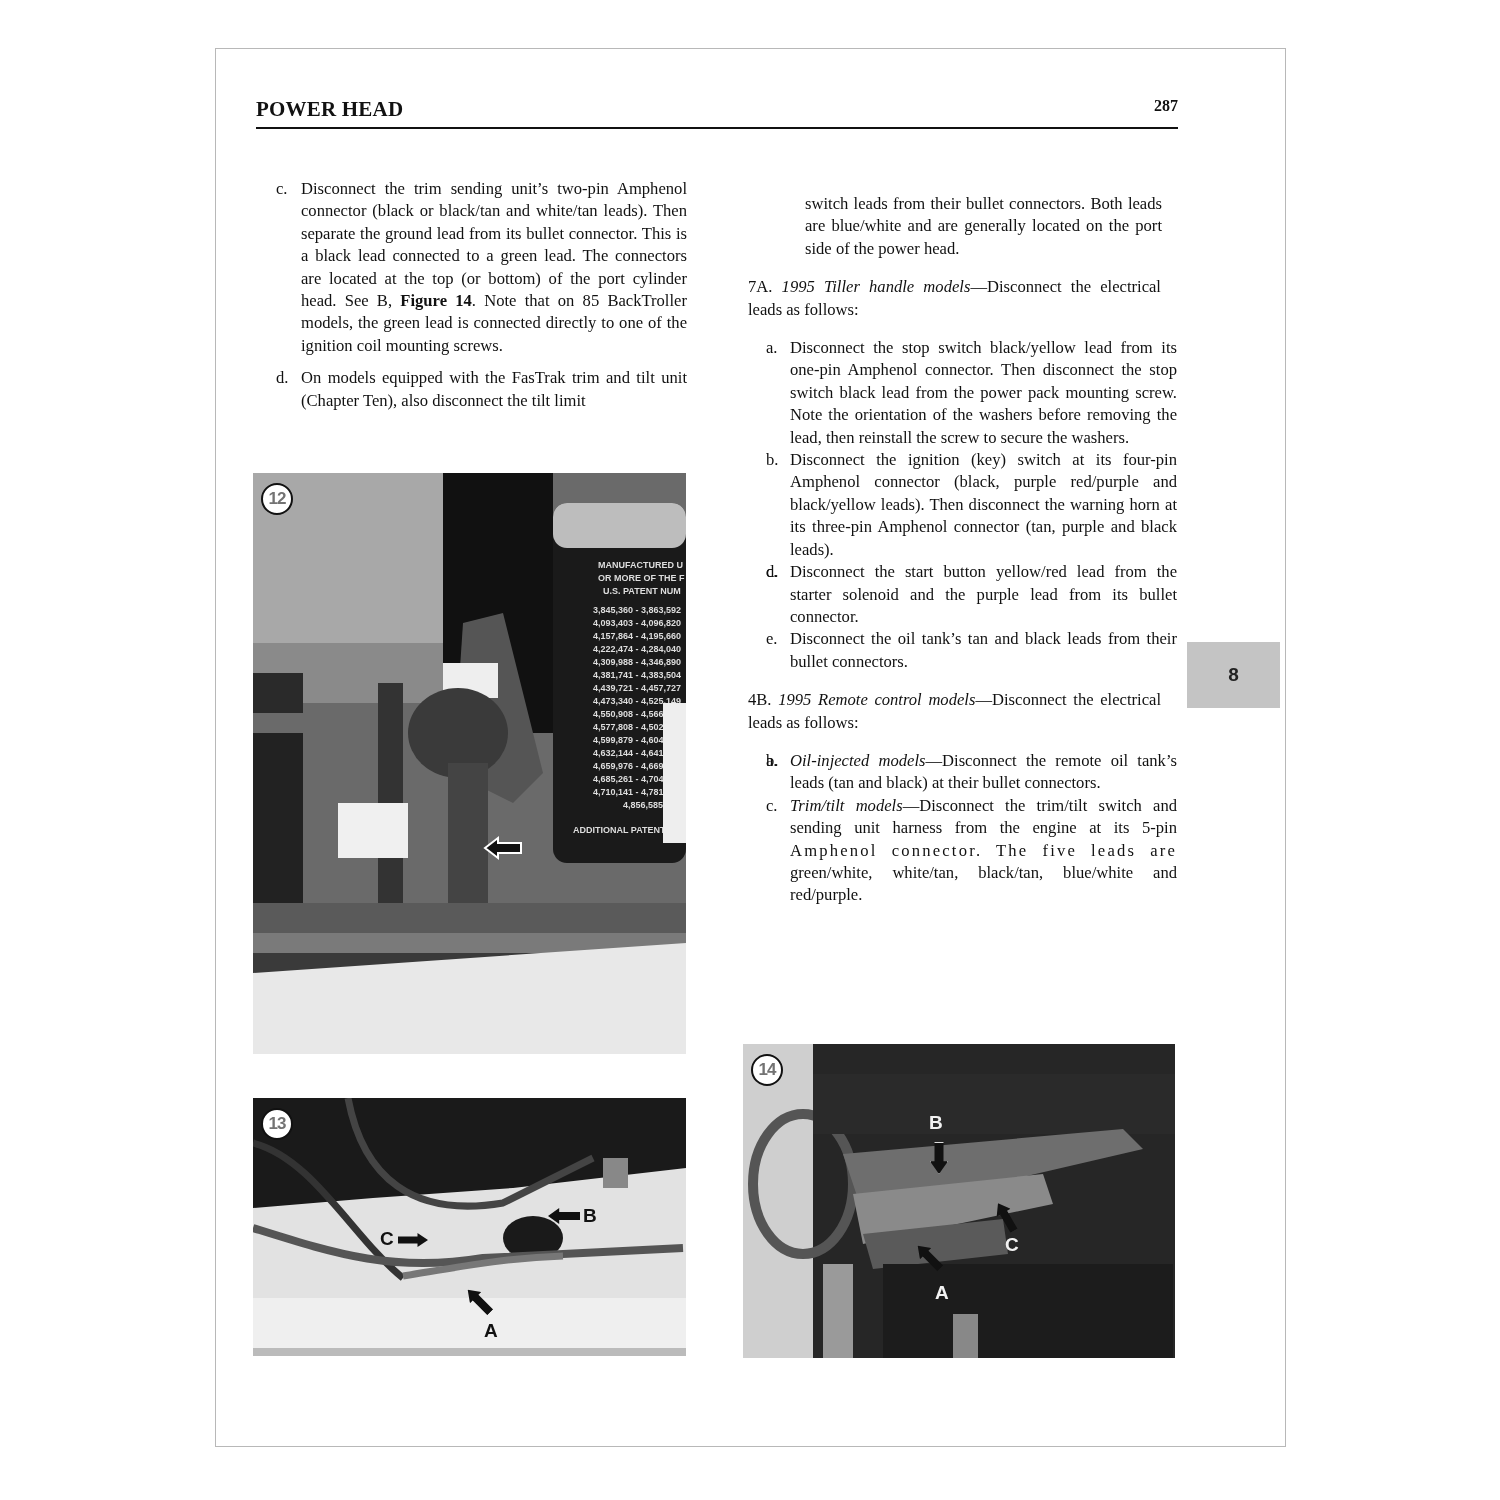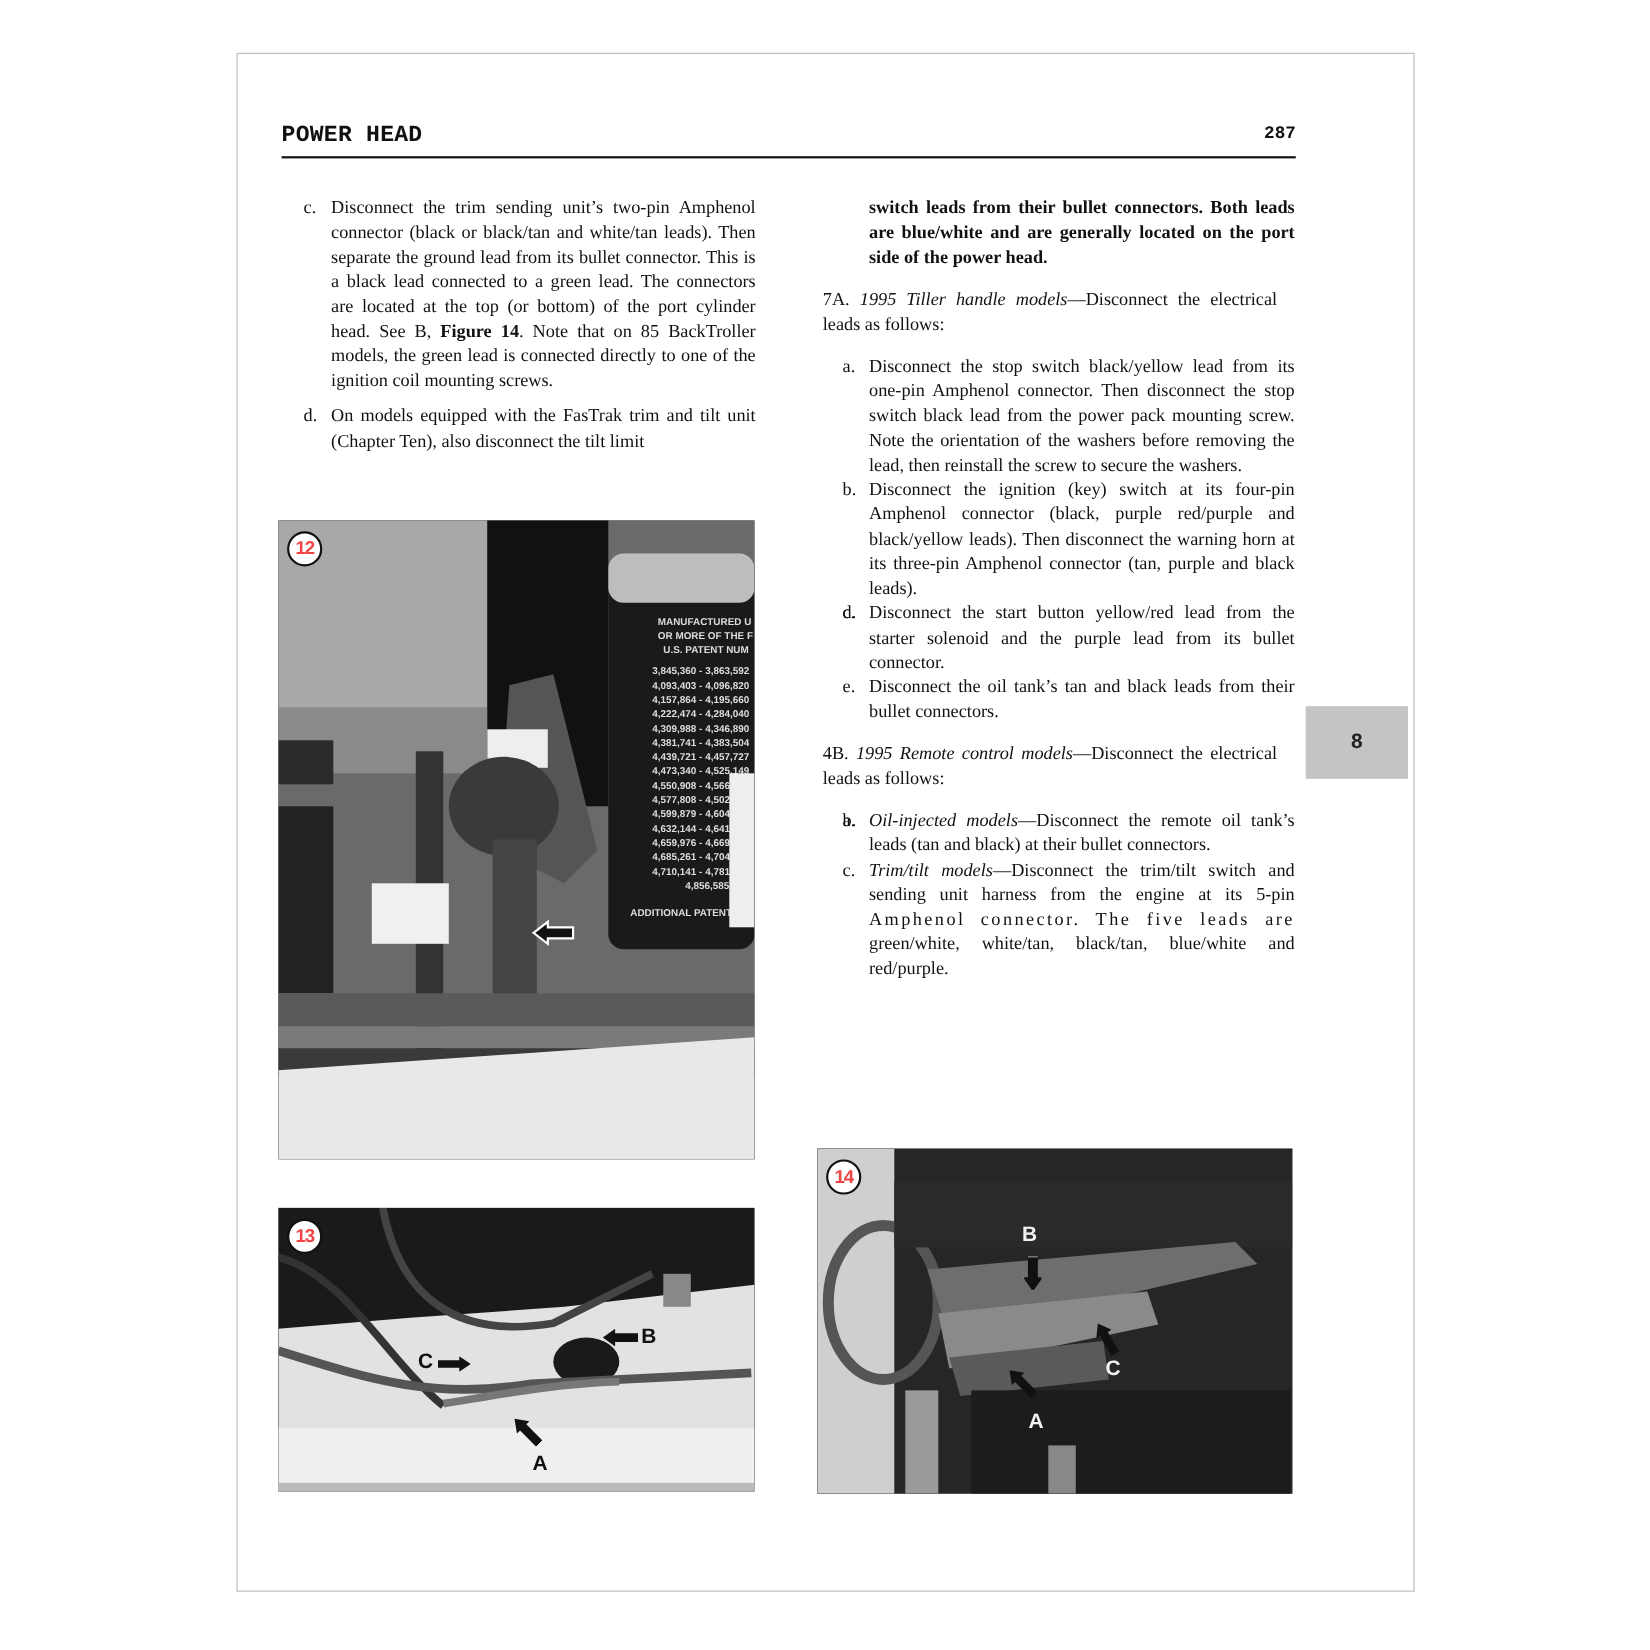--- a/index.html
+++ b/index.html
@@ -1,45 +1,45 @@
 <!DOCTYPE html>
 <html><head>
   <meta charset="utf-8">
   <style>
     html, body { margin: 0; padding: 0; background: #ffffff; }
     body { width: 1500px; height: 1500px; position: relative; overflow: hidden;
            font-family: "Liberation Serif", "DejaVu Serif", serif; color: #111; }
     .page { position: absolute; left: 215px; top: 48px; width: 1071px; height: 1399px;
             border: 1px solid #b8b8b8; background: #fff; box-sizing: border-box; }
-    .header { position: absolute; left: 256px; top: 112px; width: 922px; height: 32px; font-family: Liberation Mono, monospace; }
+    .header { position: absolute; left: 256px; top: 97px; width: 922px; height: 32px; }
     .header .title { position: absolute; left: 0; top: 0; font-weight: bold; font-size: 21px; letter-spacing: 0.2px; }
     .header .pageno { position: absolute; right: 0; top: 0; font-weight: bold; font-size: 16px; }
     .header .rule { position: absolute; left: 0; right: 0; top: 30px; height: 2px; background: #111; }
 
     .col { position: absolute; font-size: 16.6px; line-height: 22.4px; text-align: justify; }
     .col-left { left: 276px; top: 178px; width: 411px; }
     .col-right { left: 732px; top: 178px; width: 445px; }
     .item { position: relative; padding-left: 25px; margin: 0; }
     .item .lbl { position: absolute; left: 0; top: 0; }
     .item.gap { margin-top: 10px; }
-    .cont { padding-left: 58px; margin: 0; font-weight: bold; }
+    .cont { padding-left: 58px; margin: 15px; }
     .step { margin: 16px; }
     .sub { position: relative; padding-left: 58px; margin: 0; }
     .sub .lbl { position: absolute; left: 34px; top: 0; }
     .spaced { letter-spacing: 2.2px; }
 
     .fig { position: absolute; overflow: hidden; background: #555; }
     .fig-12 { left: 253px; top: 473px; width: 433px; height: 581px; }
     .fig-13 { left: 253px; top: 1098px; width: 433px; height: 258px; }
     .fig-14 { left: 743px; top: 1044px; width: 432px; height: 314px; }
     .fig svg { position: absolute; left: 0; top: 0; width: 100%; height: 100%; }
     .fig-badge { position: absolute; left: 8px; top: 10px; width: 32px; height: 32px; border-radius: 50%;
                  background: #fff; border: 2px solid #111; box-sizing: border-box;
                  font-family: "Liberation Sans", "DejaVu Sans", sans-serif; font-weight: bold;
-                 font-size: 17px; line-height: 28px; text-align: center; color: #ef4444; letter-spacing: -1px; }
+                 font-size: 17px; line-height: 28px; text-align: center; color: #737373; letter-spacing: -1px; }
     .callout { position: absolute; font-family: "Liberation Sans", "DejaVu Sans", sans-serif;
                font-weight: bold; font-size: 19px; color: #111; }
     .callout.light { color: #f2f2f2; }
 
     .tab { position: absolute; left: 1187px; top: 642px; width: 93px; height: 66px; background: #c4c4c4;
            font-family: "Liberation Sans", "DejaVu Sans", sans-serif; font-weight: bold; font-size: 19px;
            text-align: center; line-height: 66px; color: #222; }
   </style>
 </head>
 <body>

